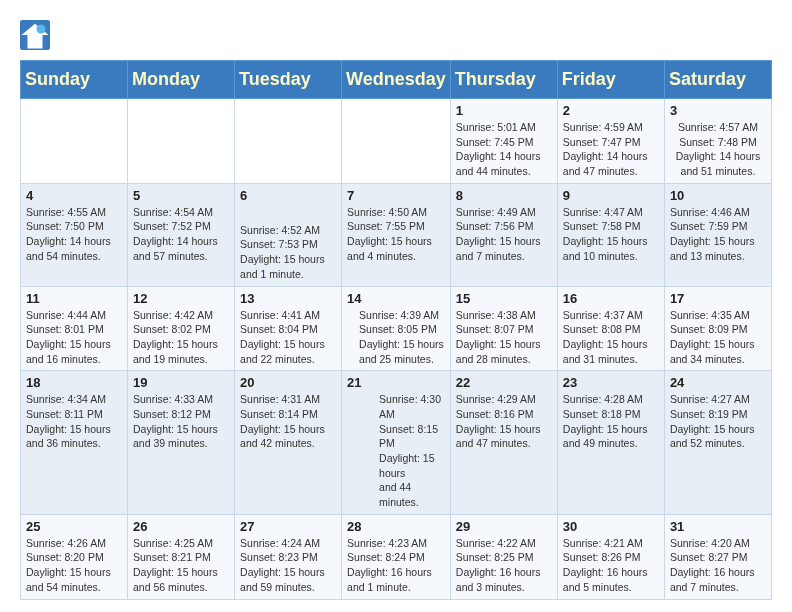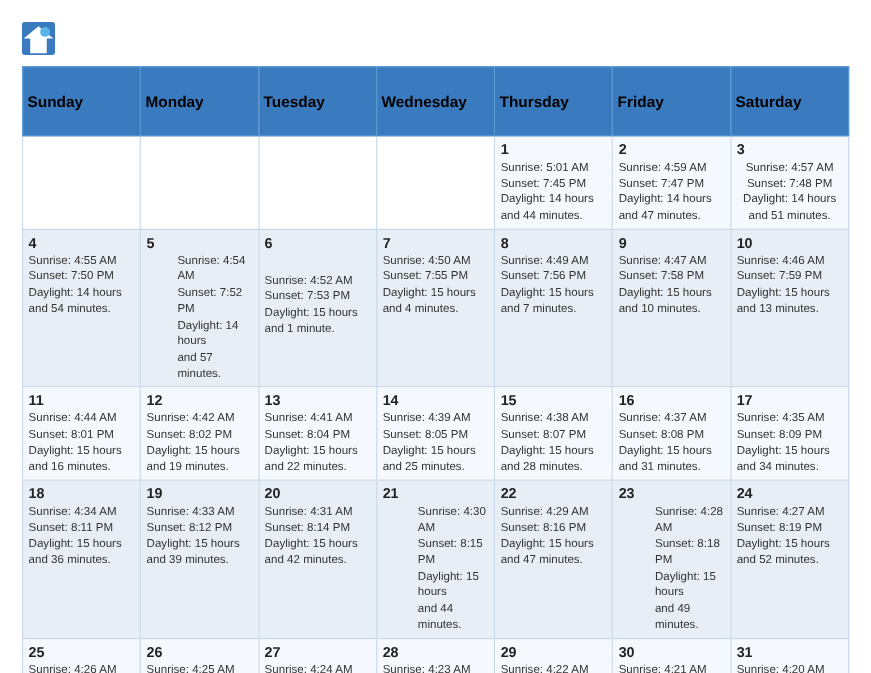--- a/index.html
+++ b/index.html
@@ -45,24 +45,24 @@
     .subtitle {
       font-size: 16px;
       color: #2c3e50;
     }
     table {
       width: 100%;
       border-collapse: collapse;
     }
     thead tr th {
       background-color: #3a7abf;
-      color: #000000;
-      font-size: 14px;
+      color: #fef9c3;
+      font-size: 18px;
       font-weight: bold;
-      padding: 23px 4px;
+      padding: 8px 4px;
       text-align: left;
       border: 1px solid #5a9ad4;
     }
     tbody tr td {
       border: 1px solid #c8d8e8;
       vertical-align: top;
       padding: 4px 5px;
       font-size: 10.5px;
       color: #333;
       width: 107px;
@@ -154,21 +154,21 @@
       <tr>
         <td>
           <span class="day-num">4</span>
           <div class="cell-text" style="white-space: pre-line;">Sunrise: 4:55 AM
 Sunset: 7:50 PM
 Daylight: 14 hours
 and 54 minutes.</div>
         </td>
         <td>
           <span class="day-num">5</span>
-          <div class="cell-text" style="white-space: pre-line; margin-left: 28px;">Sunrise: 4:54 AM
+          <div class="cell-text" style="white-space: pre-line;">Sunrise: 4:54 AM
 Sunset: 7:52 PM
 Daylight: 14 hours
 and 57 minutes.</div>
         </td>
         <td>
           <span class="day-num">6</span>
           <div class="cell-text" style="white-space: pre-line; margin-top: 20px;">Sunrise: 4:52 AM
 Sunset: 7:53 PM
 Daylight: 15 hours
 and 1 minute.</div>
@@ -219,21 +219,21 @@
         </td>
         <td>
           <span class="day-num">13</span>
           <div class="cell-text" style="white-space: pre-line;">Sunrise: 4:41 AM
 Sunset: 8:04 PM
 Daylight: 15 hours
 and 22 minutes.</div>
         </td>
         <td>
           <span class="day-num">14</span>
-          <div class="cell-text" style="white-space: pre-line;">Sunrise: 4:39 AM
+          <div class="cell-text" style="white-space: pre-line; margin-left: 12px;">Sunrise: 4:39 AM
 Sunset: 8:05 PM
 Daylight: 15 hours
 and 25 minutes.</div>
         </td>
         <td>
           <span class="day-num">15</span>
           <div class="cell-text" style="white-space: pre-line;">Sunrise: 4:38 AM
 Sunset: 8:07 PM
 Daylight: 15 hours
 and 28 minutes.</div>
@@ -284,21 +284,21 @@
         </td>
         <td>
           <span class="day-num">22</span>
           <div class="cell-text" style="white-space: pre-line;">Sunrise: 4:29 AM
 Sunset: 8:16 PM
 Daylight: 15 hours
 and 47 minutes.</div>
         </td>
         <td>
           <span class="day-num">23</span>
-          <div class="cell-text" style="white-space: pre-line; margin-left: 33px;">Sunrise: 4:28 AM
+          <div class="cell-text" style="white-space: pre-line;">Sunrise: 4:28 AM
 Sunset: 8:18 PM
 Daylight: 15 hours
 and 49 minutes.</div>
         </td>
         <td>
           <span class="day-num">24</span>
           <div class="cell-text" style="white-space: pre-line;">Sunrise: 4:27 AM
 Sunset: 8:19 PM
 Daylight: 15 hours
 and 52 minutes.</div>

